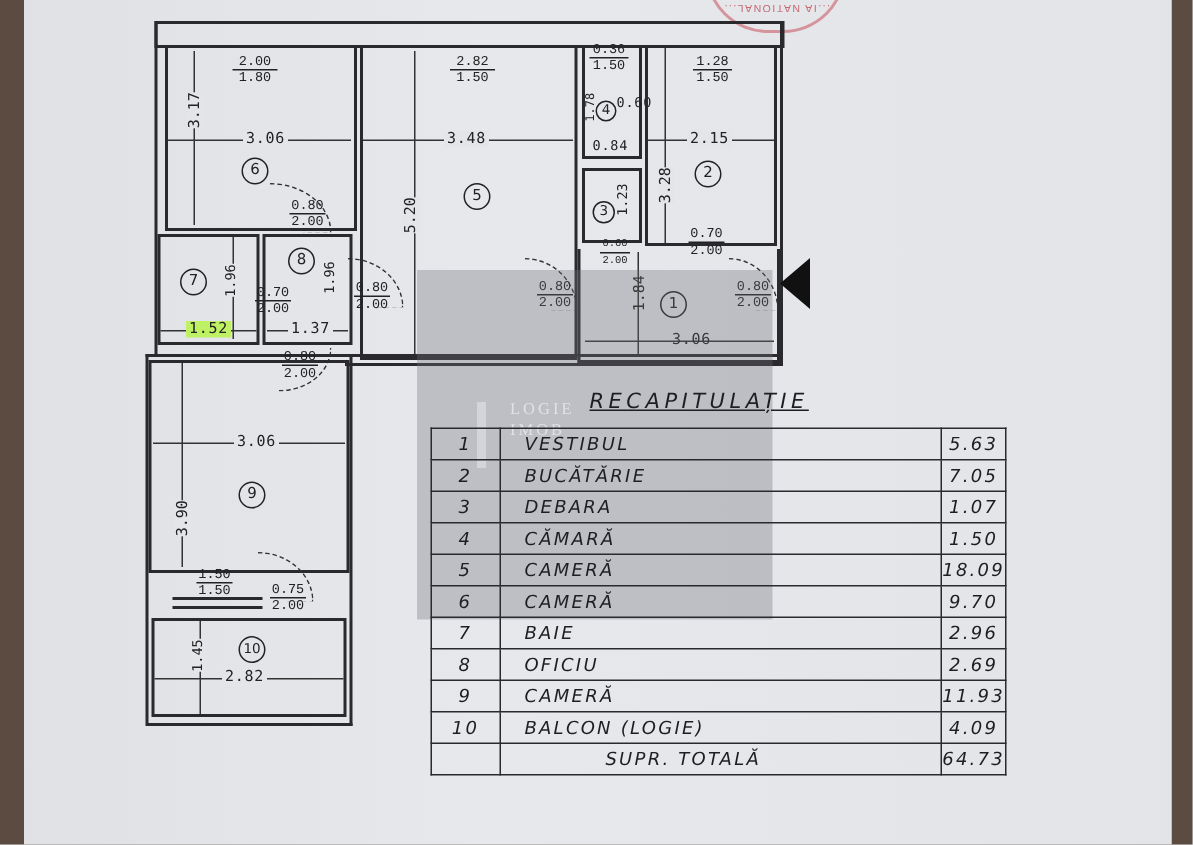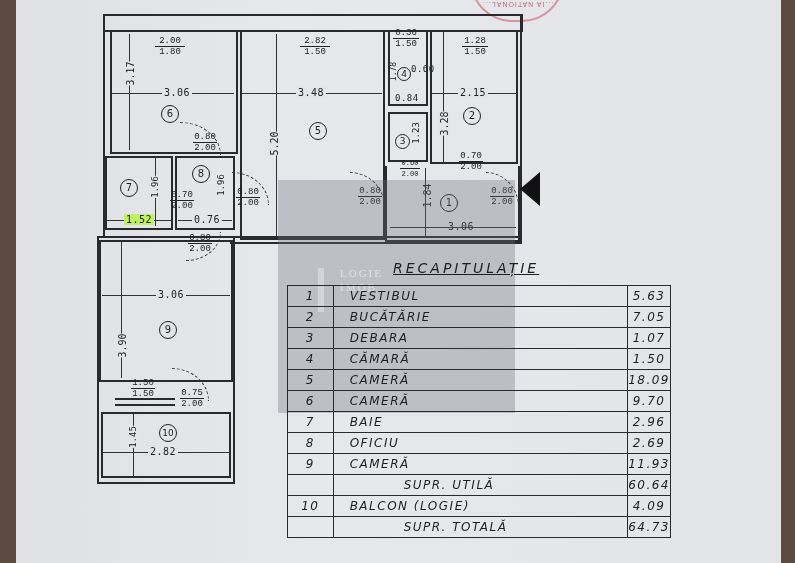--- a/index.html
+++ b/index.html
@@ -109,21 +109,21 @@
   <div class="vline" style="left:155px;top:158px;height:68px;"></div>
   <div class="dimv" style="left:144px;top:182px;font-size:9px;background:#e3e5e9;">1.96</div>
   <div class="hline" style="left:107px;top:220px;width:64px;"></div>
   <div class="dim" style="left:124px;top:214px;background:#bef264;padding:0 2px;">1.52</div>
 
   <div class="w" style="left:175px;top:156px;width:60px;height:74px;"></div>
   <div class="circ" style="left:192px;top:165px;">8</div>
   <div class="frac" style="left:170px;top:190px;width:24px;"><span class="t">0.70</span><span>2.00</span></div>
   <div class="dimv" style="left:210px;top:180px;font-size:9px;">1.96</div>
   <div class="hline" style="left:178px;top:220px;width:54px;"></div>
-  <div class="dim" style="left:192px;top:214px;background:#e3e5e9;padding:0 2px;">0.76</div>
+  <div class="dim" style="left:192px;top:214px;background:#e3e5e9;padding:0 2px;">1.37</div>
   <div class="arc" style="left:186px;top:232px;width:34px;height:28px;transform:scaleY(-1);"></div>
   <div class="frac" style="left:188px;top:233px;width:24px;"><span class="t">0.80</span><span>2.00</span></div>
 
   <div class="w" style="left:99px;top:240px;width:134px;height:142px;"></div>
   <div class="hline" style="left:102px;top:295px;width:128px;"></div>
   <div class="dim" style="left:156px;top:289px;background:#e3e5e9;padding:0 2px;">3.06</div>
   <div class="vline" style="left:121px;top:242px;height:136px;"></div>
   <div class="dimv" style="left:110px;top:340px;background:#e3e5e9;">3.90</div>
   <div class="circ" style="left:159px;top:321px;">9</div>
   <div class="frac" style="left:131px;top:378px;width:24px;"><span class="t">1.50</span><span>1.50</span></div>
@@ -191,25 +191,20 @@
         <td class="nr">8</td>
         <td class="name">OFICIU</td>
         <td class="area">2.69</td>
       </tr>
   <tr>
         <td class="nr">9</td>
         <td class="name">CAMERĂ</td>
         <td class="area">11.93</td>
       </tr>
   <tr>
-        <td class="nr"></td>
-        <td class="name sum">SUPR. UTILĂ</td>
-        <td class="area">60.64</td>
-      </tr>
-  <tr>
         <td class="nr">10</td>
         <td class="name">BALCON (LOGIE)</td>
         <td class="area">4.09</td>
       </tr>
   <tr>
         <td class="nr"></td>
         <td class="name sum">SUPR. TOTALĂ</td>
         <td class="area">64.73</td>
       </tr>
 </tbody>

